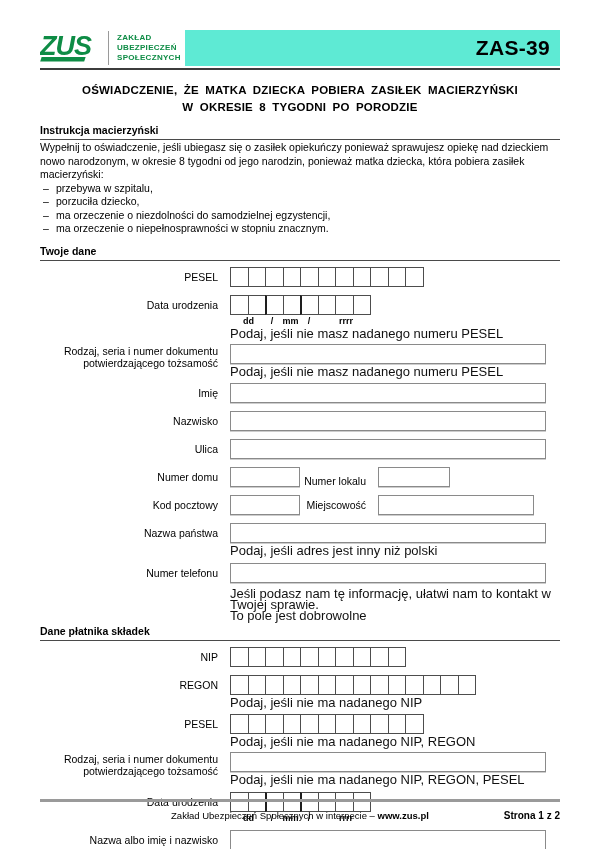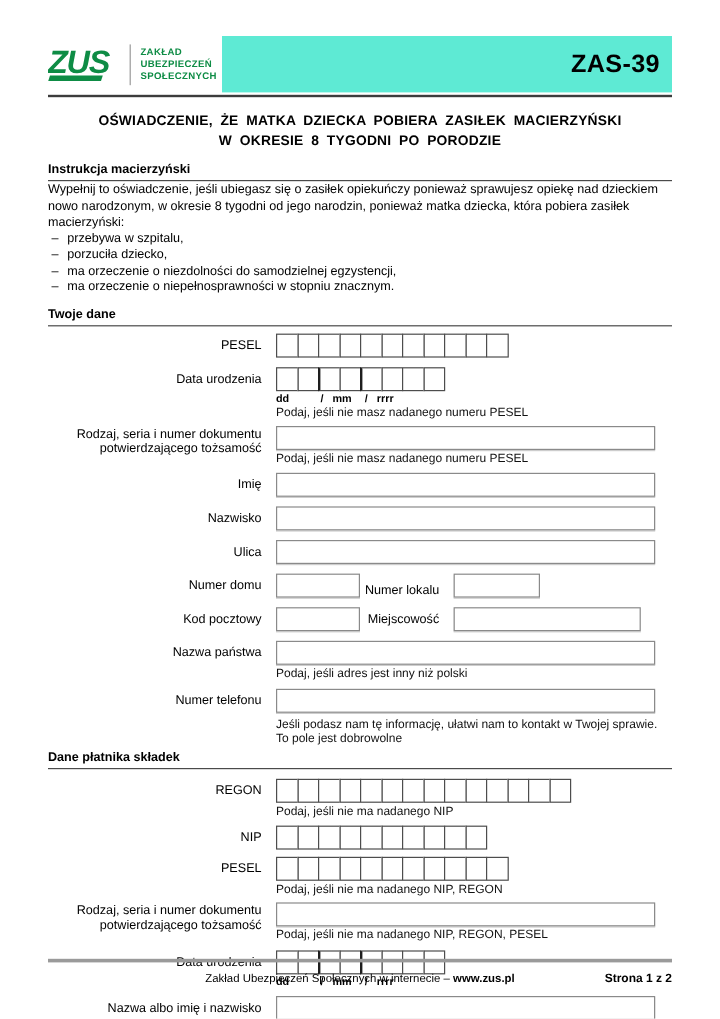--- a/index.html
+++ b/index.html
@@ -5,21 +5,21 @@
   * { margin:0; padding:0; box-sizing:border-box; }
   html,body { background:#fff; }
   body { font-family:"Liberation Sans", sans-serif; color:#000; }
   .page {
     position:relative; width:600px; height:849px; margin:0 auto;
     background:#fff; overflow:hidden;
   }
   .content { position:relative; padding:30px 40px 0 40px; }
 
   
-  .hdr { display:flex; height:47px; }
+  .hdr { display:flex; height:36px; }
   .hdr-logo-area { display:flex; align-items:center; width:145px; background:#fff; }
   .zus-logo { width:62px; height:34px; display:block; }
   .hdr-divider { width:1px; height:34px; background:#9a9a9a; margin:0 8px 0 6px; }
   .org { color:#0e8c45; font-size:8px; font-weight:700; line-height:10px; letter-spacing:.3px; }
   .hdr-bar {
     flex:1; display:flex; align-items:center; justify-content:flex-end;
     padding-right:10px;
   }
   .form-code { font-size:21px; font-weight:700; letter-spacing:.3px; }
   .hdr-rule { height:2px; background:#3c3c3c; margin-top:2px; }
@@ -61,25 +61,25 @@
   .comb { display:flex; }
   .comb .cell {
     width:18.5px; height:20px; border:1px solid #4d4d4d; margin-left:-1px;
     background:#fff;
   }
   .comb .cell:first-child { margin-left:0; }
   .comb .cell.thick { border-left:2px solid #1e1e1e; }
 
   .date-lbls { display:flex; width:148px; margin-top:1px; font-size:9px;
                font-weight:700; line-height:10px; }
-  .date-lbls span { display:block; text-align:left; }
+  .date-lbls span { display:block; text-align:center; }
   .dl-dd { width:37px; } .dl-s1 { width:10px; } .dl-mm { width:27px; }
   .dl-s2 { width:10px; } .dl-rrrr { width:64px; }
 
-  .hint { font-size:10px; line-height:11px; color:#111; margin-top:2px; }
+  .hint { font-size:13px; line-height:11px; color:#111; margin-top:2px; }
 
   
   .mt5 { margin-top:5px; } .mt6 { margin-top:6px; } .mt7 { margin-top:7px; }
   .mt8 { margin-top:8px; }
 
   
   .footer { position:absolute; left:40px; right:40px; top:799px; }
   .footer-rule { height:2.5px; background:#9a9a9a; }
   .footer-row { position:relative; margin-top:8px; font-size:9.5px; }
   .footer-center { text-align:center; }
@@ -244,58 +244,58 @@
       <div class="lbl">Numer telefonu</div>
       <div class="field">
         <div class="input full"></div>
         <div class="hint" style="margin-top:5px;">Jeśli podasz nam tę informację, ułatwi nam to kontakt w Twojej sprawie.</div>
         <div class="hint" style="margin-top:0;">To pole jest dobrowolne</div>
       </div>
     </div>
 
     <div class="sec-head sec2-head">Dane płatnika składek</div>
 
-    <div class="row mt8">
-      <div class="lbl">REGON</div>
-      <div class="field">
-        <div class="comb">
-            <div class="cell"></div>
-            <div class="cell"></div>
-            <div class="cell"></div>
-            <div class="cell"></div>
-            <div class="cell"></div>
-            <div class="cell"></div>
-            <div class="cell"></div>
-            <div class="cell"></div>
-            <div class="cell"></div>
-            <div class="cell"></div>
-            <div class="cell"></div>
-            <div class="cell"></div>
-            <div class="cell"></div>
-            <div class="cell"></div>
-          </div>
-        <div class="hint">Podaj, jeśli nie ma nadanego NIP</div>
-      </div>
-    </div>
-
     <div class="row mt6">
       <div class="lbl">NIP</div>
       <div class="field">
         <div class="comb">
             <div class="cell"></div>
             <div class="cell"></div>
             <div class="cell"></div>
             <div class="cell"></div>
             <div class="cell"></div>
             <div class="cell"></div>
             <div class="cell"></div>
             <div class="cell"></div>
             <div class="cell"></div>
             <div class="cell"></div>
           </div>
+      </div>
+    </div>
+
+    <div class="row mt8">
+      <div class="lbl">REGON</div>
+      <div class="field">
+        <div class="comb">
+            <div class="cell"></div>
+            <div class="cell"></div>
+            <div class="cell"></div>
+            <div class="cell"></div>
+            <div class="cell"></div>
+            <div class="cell"></div>
+            <div class="cell"></div>
+            <div class="cell"></div>
+            <div class="cell"></div>
+            <div class="cell"></div>
+            <div class="cell"></div>
+            <div class="cell"></div>
+            <div class="cell"></div>
+            <div class="cell"></div>
+          </div>
+        <div class="hint">Podaj, jeśli nie ma nadanego NIP</div>
       </div>
     </div>
 
     <div class="row mt6">
       <div class="lbl">PESEL</div>
       <div class="field">
         <div class="comb">
             <div class="cell"></div>
             <div class="cell"></div>
             <div class="cell"></div>

